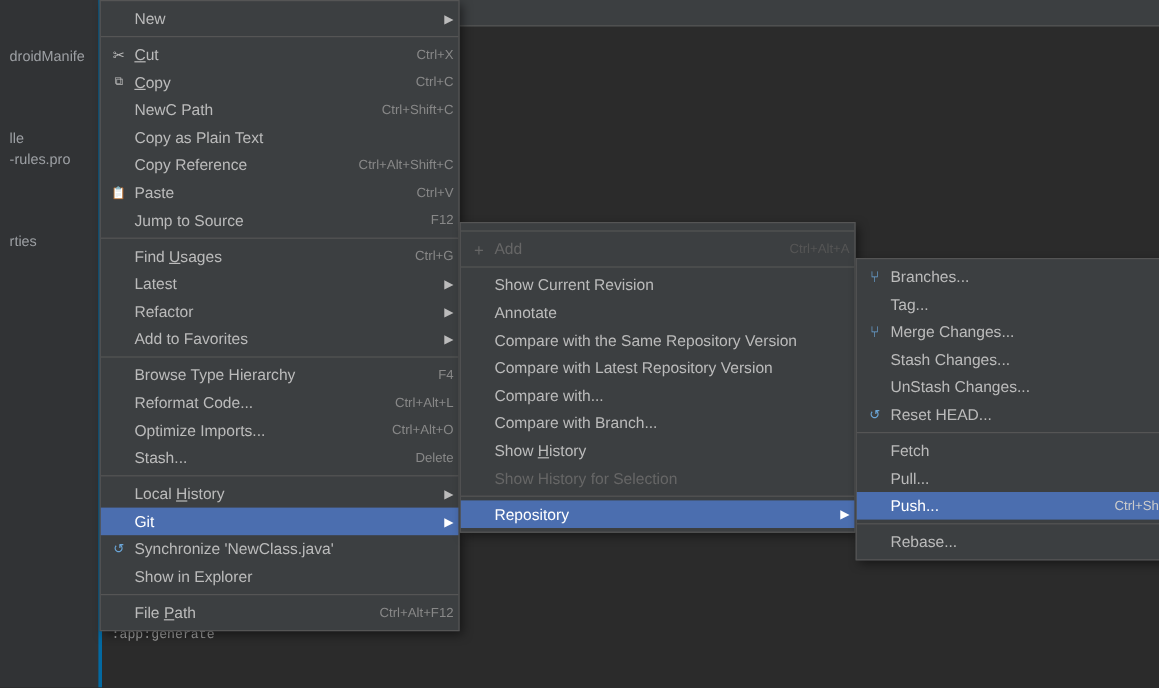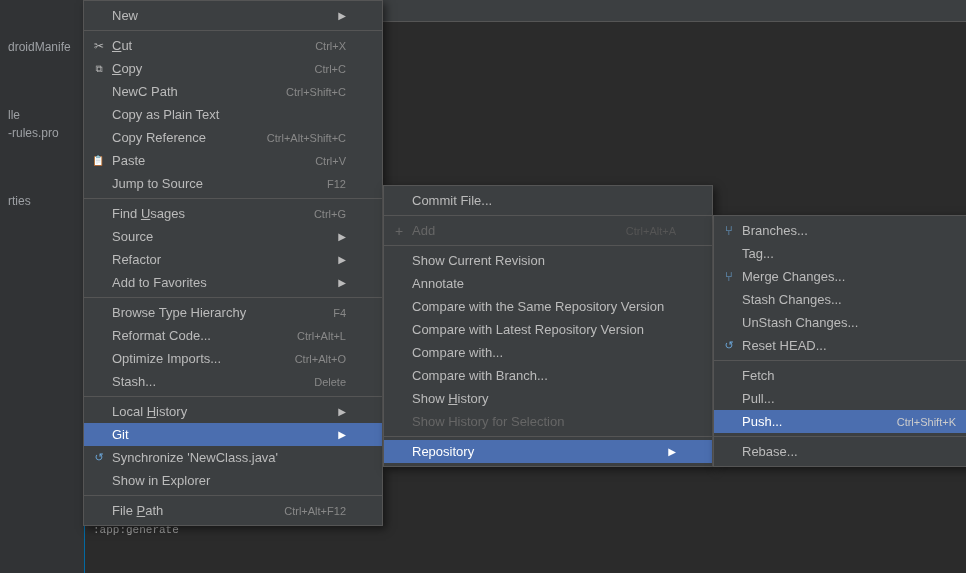--- a/index.html
+++ b/index.html
@@ -20,21 +20,21 @@
       top: 0; left: 0; right: 0; bottom: 0;
       background: #2b2b2b;
     }
 
     .ide-left-panel {
       position: absolute;
       left: 0; top: 0;
       width: 85px;
       height: 573px;
       background: #313335;
-      border-right: 1px solid #0369a1;
+      border-right: 3px solid #0369a1;
       padding: 8px 4px;
     }
 
     .ide-left-panel .file-item {
       font-size: 12px;
       color: #9da0a4;
       padding: 2px 4px;
       white-space: nowrap;
       overflow: hidden;
     }
@@ -60,21 +60,21 @@
       border: 1px solid #555;
       box-shadow: 3px 3px 8px rgba(0,0,0,0.5);
       min-width: 280px;
       padding: 3px 0;
       z-index: 100;
     }
 
     .menu-item {
       display: flex;
       align-items: center;
-      padding: 4px 36px 4px 28px;
+      padding: 4px 4px 4px 28px;
       cursor: pointer;
       position: relative;
       white-space: nowrap;
       min-height: 22px;
     }
 
     .menu-item.highlighted {
       background: #4b6eaf;
       color: #ffffff;
     }
@@ -249,21 +249,21 @@
   </div>
 
   <div class="menu-separator"></div>
 
   <div class="menu-item">
     <span class="label">Find <span class="underline">U</span>sages</span>
     <span class="shortcut">Ctrl+G</span>
   </div>
 
   <div class="menu-item">
-    <span class="label">Source</span>
+    <span class="label">Latest</span>
     <span class="arrow">▶</span>
   </div>
 
   <div class="menu-item">
     <span class="label">Refactor</span>
     <span class="arrow">▶</span>
   </div>
 
   <div class="menu-item">
     <span class="label">Add to Favorites</span>
@@ -317,23 +317,20 @@
 
   <div class="menu-item">
     <span class="label">File <span class="underline">P</span>ath</span>
     <span class="shortcut">Ctrl+Alt+F12</span>
   </div>
 
 </div>
 
 <div class="context-menu menu-vcs">
 
-  <div class="menu-item">
-    <span class="label">Commit File...</span>
-  </div>
 
   <div class="menu-separator"></div>
 
   <div class="menu-item disabled">
     <span class="icon" style="font-size:14px; color:#666;">+</span>
     <span class="label">Add</span>
     <span class="shortcut" style="color:#555;">Ctrl+Alt+A</span>
   </div>
 
   <div class="menu-separator"></div>

